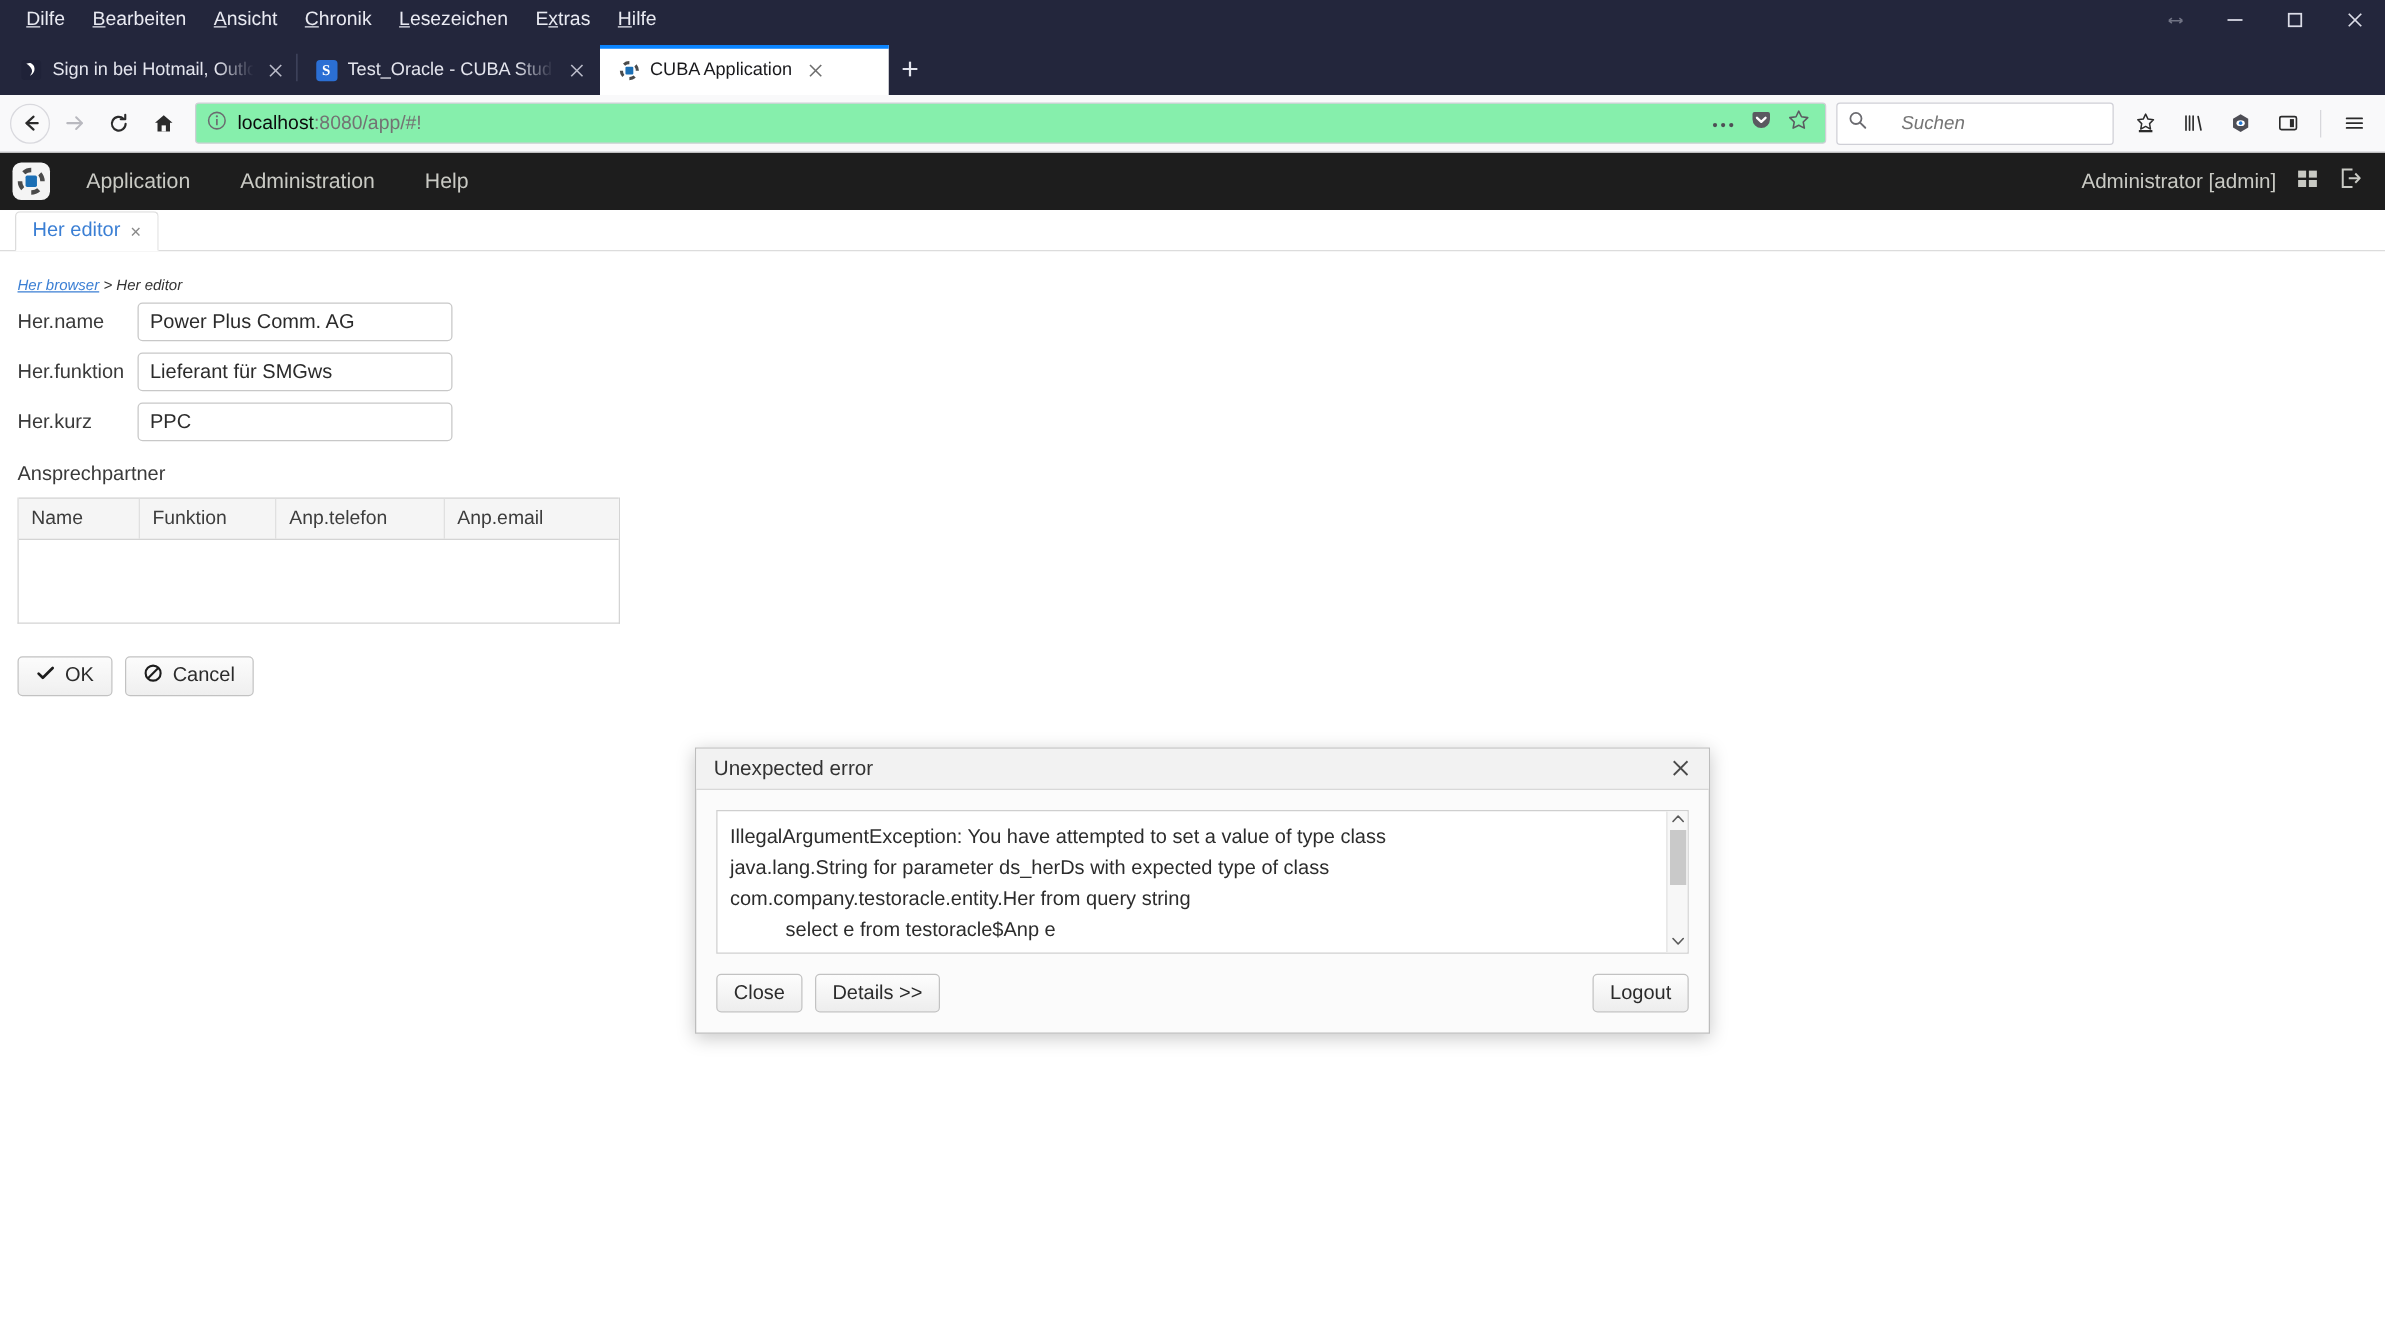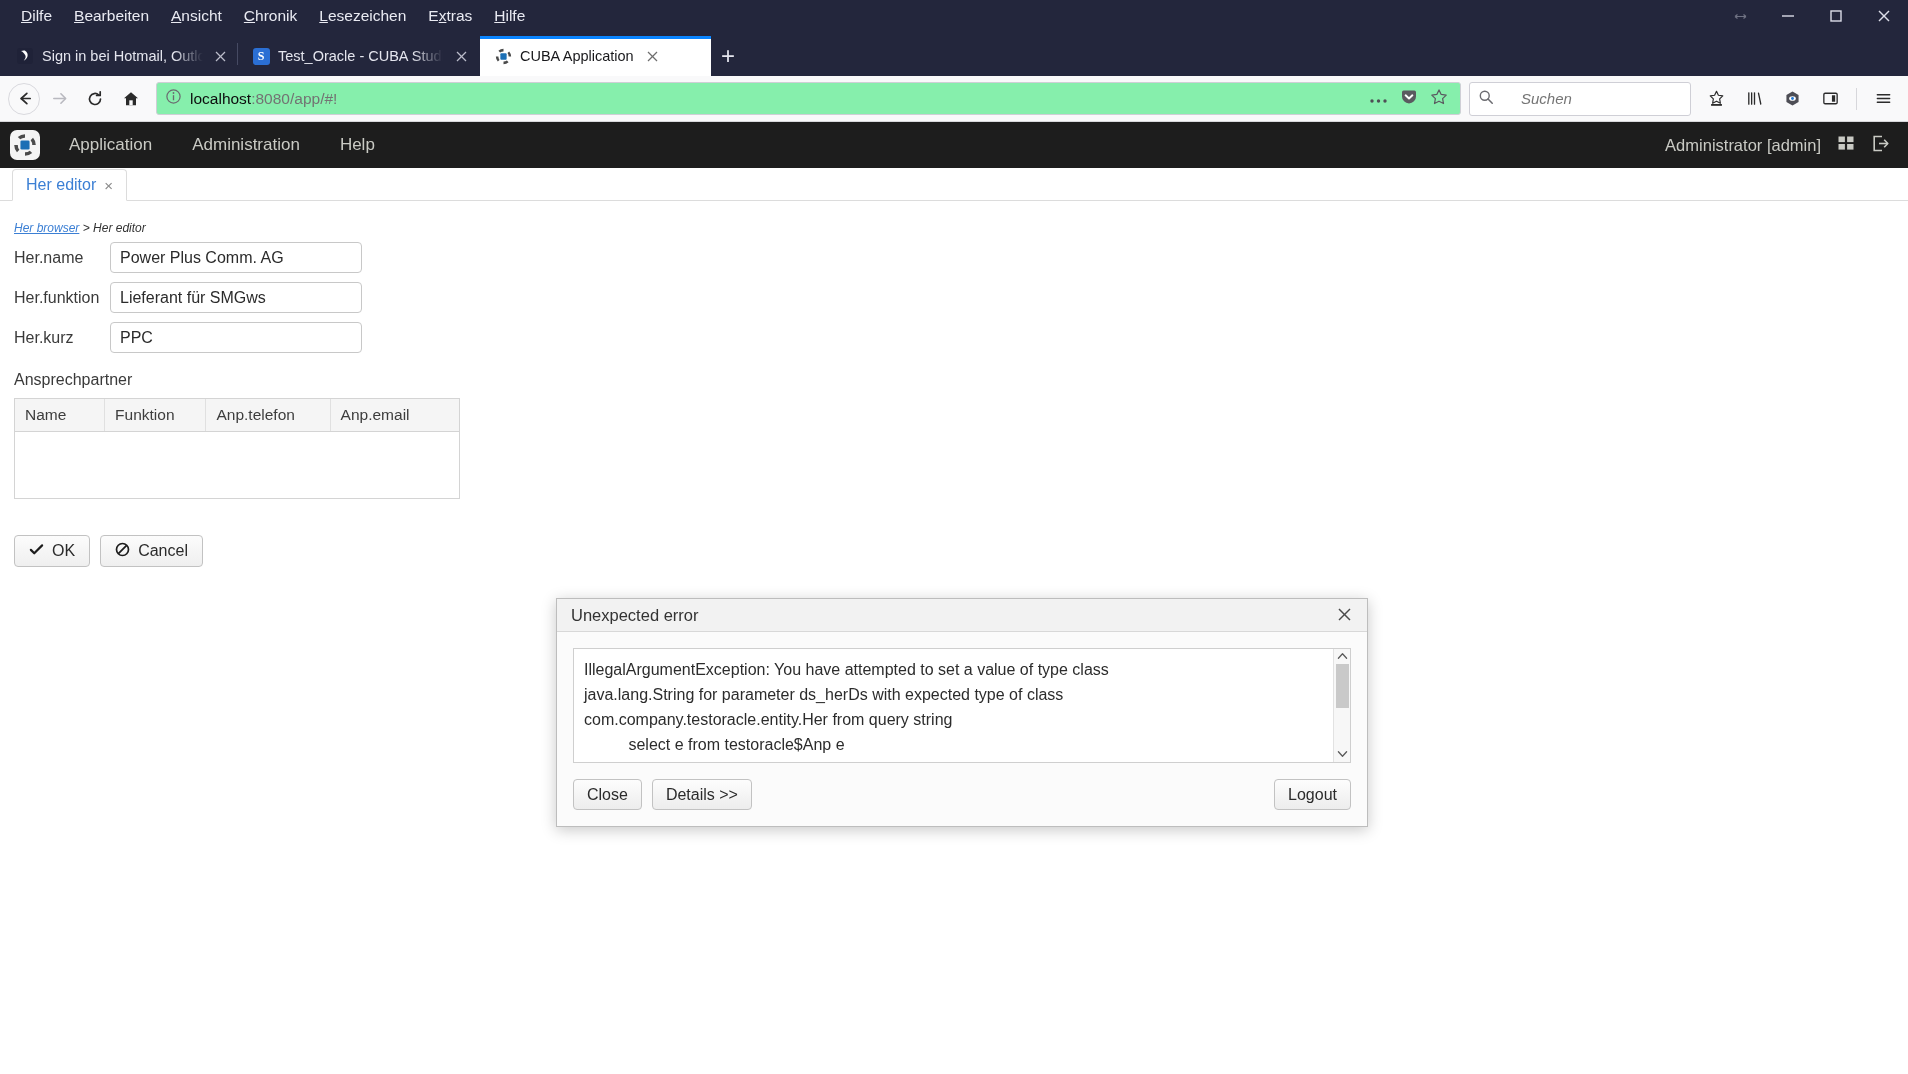--- a/index.html
+++ b/index.html
@@ -104,29 +104,29 @@
 
   .form-row { display: flex; align-items: center; margin-bottom: 9px; }
   .form-label { font-size: 16px; color: #3a3a3a; width: 96px; flex: none; }
   .form-input {
     width: 252px; height: 31px; border: 1px solid #c8c8c8; border-radius: 4px;
     background: #fff; font-size: 16px; color: #2b2b2b; padding: 0 9px;
     font-family: "Liberation Sans", sans-serif;
   }
   .section-title { font-size: 16px; color: #3a3a3a; margin: 18px 0 9px 0; }
 
-  .grid { width: 446px; border: 1px solid #d4d4d4; border-top: none; background: #fff; }
+  .grid { width: 482px; border: 1px solid #d4d4d4; border-top: none; background: #fff; }
   .grid-head { display: flex; background: #f5f5f5; border-top: 1px solid #d4d4d4; border-bottom: 1px solid #d4d4d4; }
   .grid-head .th {
     font-size: 15.5px; color: #3d3d3d; padding: 7px 10px; border-right: 1px solid #e0e0e0; white-space: nowrap;
   }
   .grid-head .th:last-child { border-right: none; }
   .grid-body { height: 66px; }
 
-  .btn-row { display: flex; gap: 10px; margin-top: 36px; }
+  .btn-row { display: flex; gap: 10px; margin-top: 26px; }
   .btn {
     display: inline-flex; align-items: center; gap: 8px;
     height: 32px; padding: 0 14px; font-size: 16px; color: #2b2b2b;
     background: linear-gradient(#fcfcfc, #efefef); border: 1px solid #c2c2c2;
     border-radius: 4px; font-family: "Liberation Sans", sans-serif;
   }
 
   
   .dialog {
     position: absolute; left: 556px; top: 476px; width: 812px;

